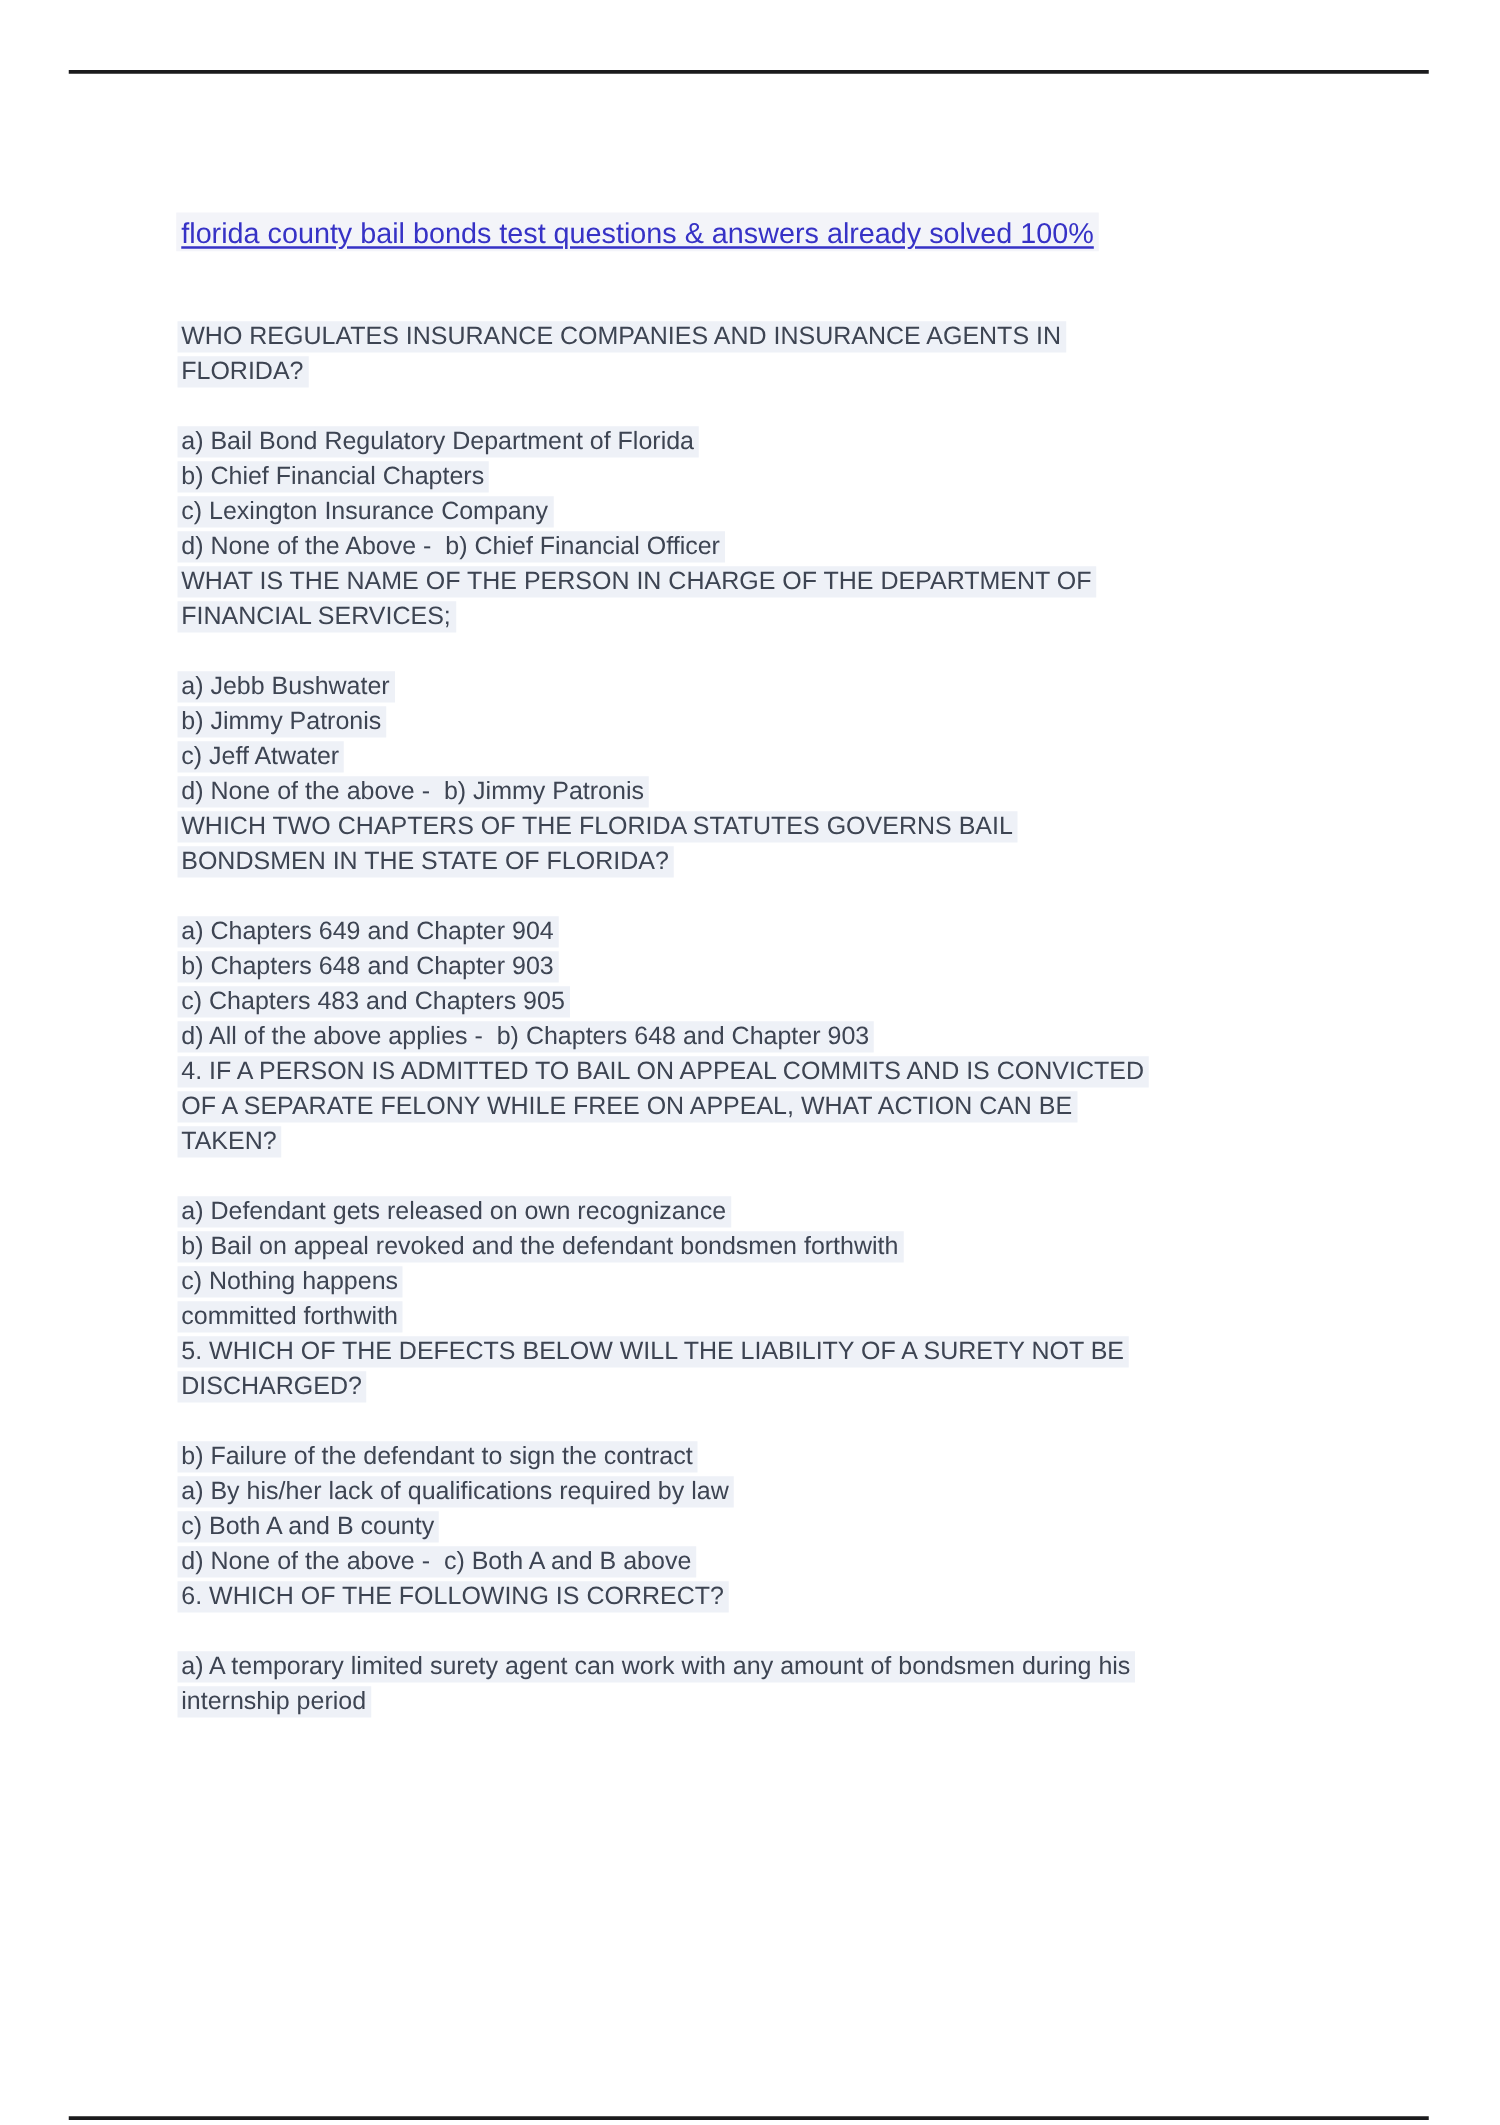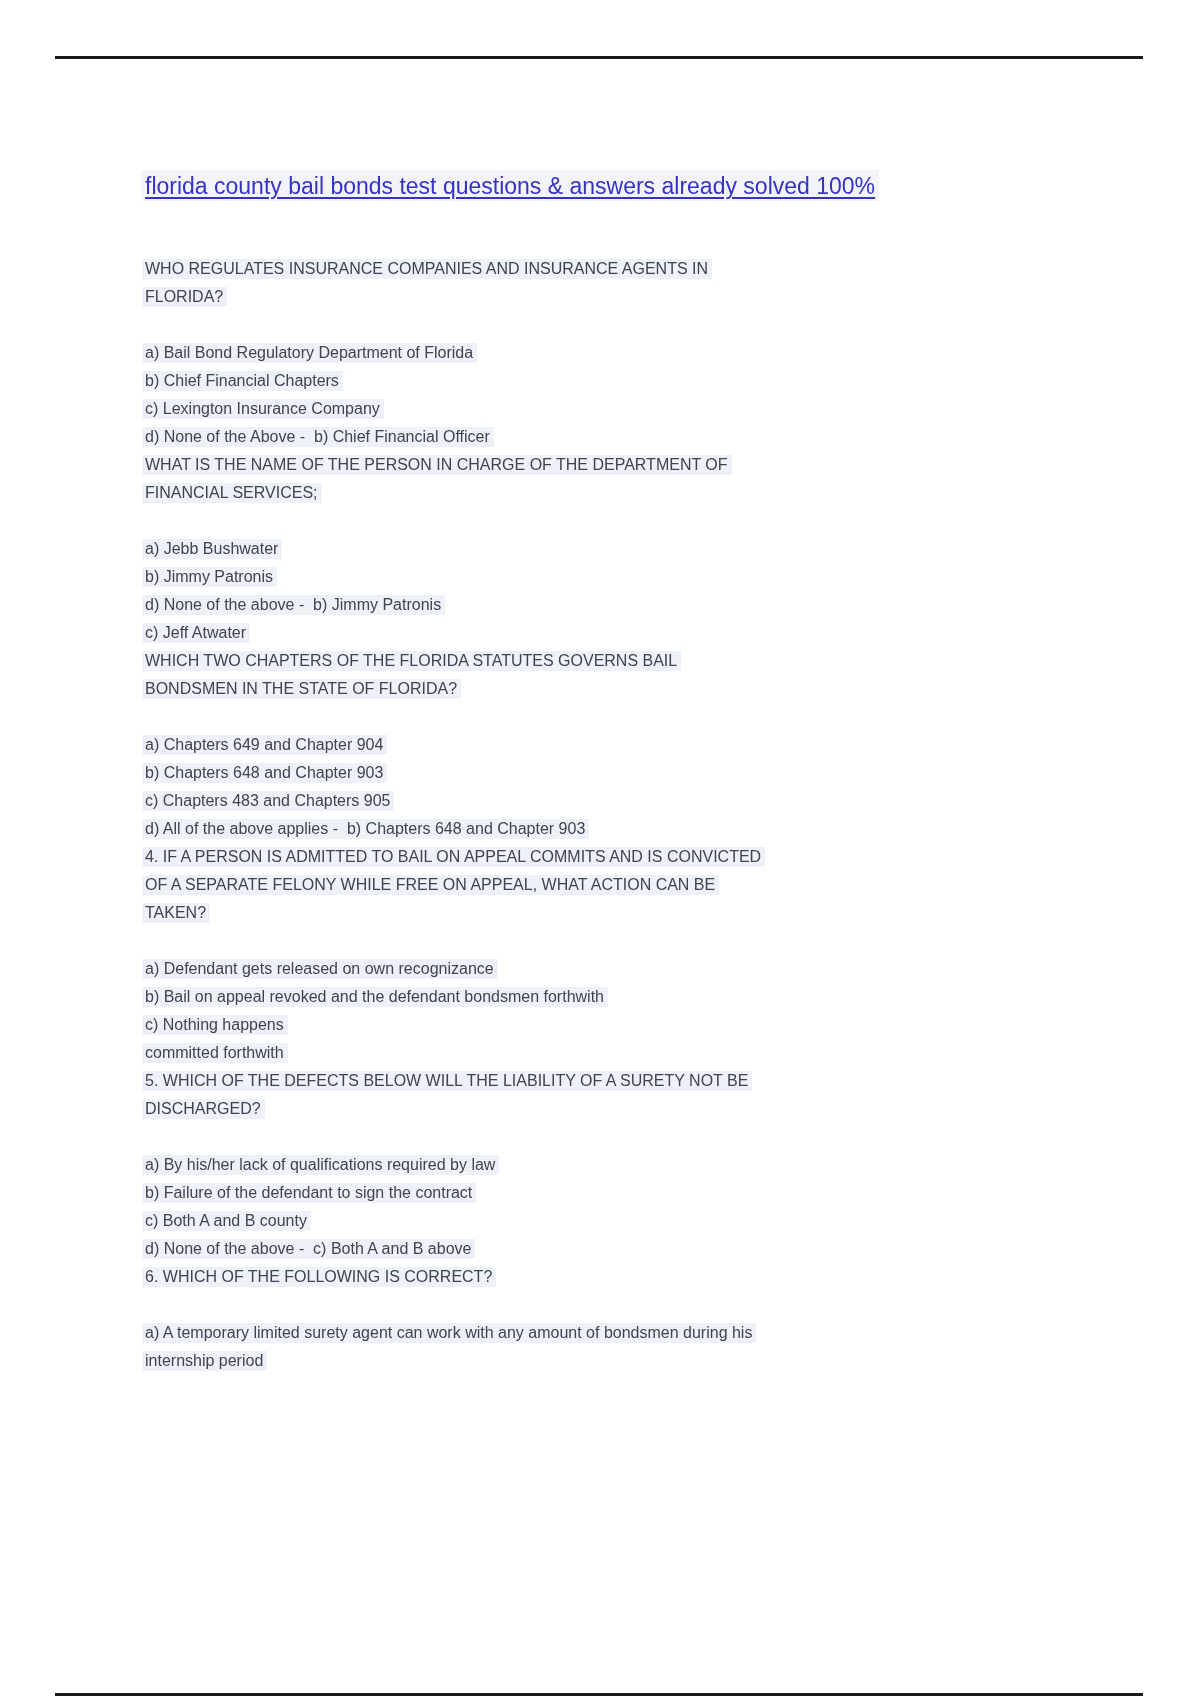--- a/index.html
+++ b/index.html
@@ -38,21 +38,21 @@
     cursor: pointer;
   }
   .doc {
     position: absolute;
     left: 142px;
     top: 255px;
   }
   .line {
     height: 28px;
     line-height: 28px;
-    font-size: 16px;
+    font-size: 20px;
     color: var(--text-color, #3d4452);
     white-space: pre;
   }
   .line .hl {
     background: var(--hl-color, #eef1f7);
     padding: 1px 4px 2px 3px;
   }
 </style>
 </head>
 <body>
@@ -71,42 +71,42 @@
         <div class="line"></div>
         <div class="line"><span class="hl">a) Bail Bond Regulatory Department of Florida</span></div>
         <div class="line"><span class="hl">b) Chief Financial Chapters</span></div>
         <div class="line"><span class="hl">c) Lexington Insurance Company</span></div>
         <div class="line"><span class="hl">d) None of the Above -  b) Chief Financial Officer</span></div>
         <div class="line"><span class="hl">WHAT IS THE NAME OF THE PERSON IN CHARGE OF THE DEPARTMENT OF</span></div>
         <div class="line"><span class="hl">FINANCIAL SERVICES;</span></div>
         <div class="line"></div>
         <div class="line"><span class="hl">a) Jebb Bushwater</span></div>
         <div class="line"><span class="hl">b) Jimmy Patronis</span></div>
+        <div class="line"><span class="hl">c) Jeff Atwater</span></div>
         <div class="line"><span class="hl">d) None of the above -  b) Jimmy Patronis</span></div>
-        <div class="line"><span class="hl">c) Jeff Atwater</span></div>
         <div class="line"><span class="hl">WHICH TWO CHAPTERS OF THE FLORIDA STATUTES GOVERNS BAIL</span></div>
         <div class="line"><span class="hl">BONDSMEN IN THE STATE OF FLORIDA?</span></div>
         <div class="line"></div>
         <div class="line"><span class="hl">a) Chapters 649 and Chapter 904</span></div>
         <div class="line"><span class="hl">b) Chapters 648 and Chapter 903</span></div>
         <div class="line"><span class="hl">c) Chapters 483 and Chapters 905</span></div>
         <div class="line"><span class="hl">d) All of the above applies -  b) Chapters 648 and Chapter 903</span></div>
         <div class="line"><span class="hl">4. IF A PERSON IS ADMITTED TO BAIL ON APPEAL COMMITS AND IS CONVICTED</span></div>
         <div class="line"><span class="hl">OF A SEPARATE FELONY WHILE FREE ON APPEAL, WHAT ACTION CAN BE</span></div>
         <div class="line"><span class="hl">TAKEN?</span></div>
         <div class="line"></div>
         <div class="line"><span class="hl">a) Defendant gets released on own recognizance</span></div>
         <div class="line"><span class="hl">b) Bail on appeal revoked and the defendant bondsmen forthwith</span></div>
         <div class="line"><span class="hl">c) Nothing happens</span></div>
         <div class="line"><span class="hl">committed forthwith</span></div>
         <div class="line"><span class="hl">5. WHICH OF THE DEFECTS BELOW WILL THE LIABILITY OF A SURETY NOT BE</span></div>
         <div class="line"><span class="hl">DISCHARGED?</span></div>
         <div class="line"></div>
+        <div class="line"><span class="hl">b) Failure of the defendant to sign the contract</span></div>
         <div class="line"><span class="hl">a) By his/her lack of qualifications required by law</span></div>
-        <div class="line"><span class="hl">b) Failure of the defendant to sign the contract</span></div>
         <div class="line"><span class="hl">c) Both A and B county</span></div>
         <div class="line"><span class="hl">d) None of the above -  c) Both A and B above</span></div>
         <div class="line"><span class="hl">6. WHICH OF THE FOLLOWING IS CORRECT?</span></div>
         <div class="line"></div>
         <div class="line"><span class="hl">a) A temporary limited surety agent can work with any amount of bondsmen during his</span></div>
         <div class="line"><span class="hl">internship period</span></div>
       </div>
   </div>
 
   <div class="rule bottom"></div>

